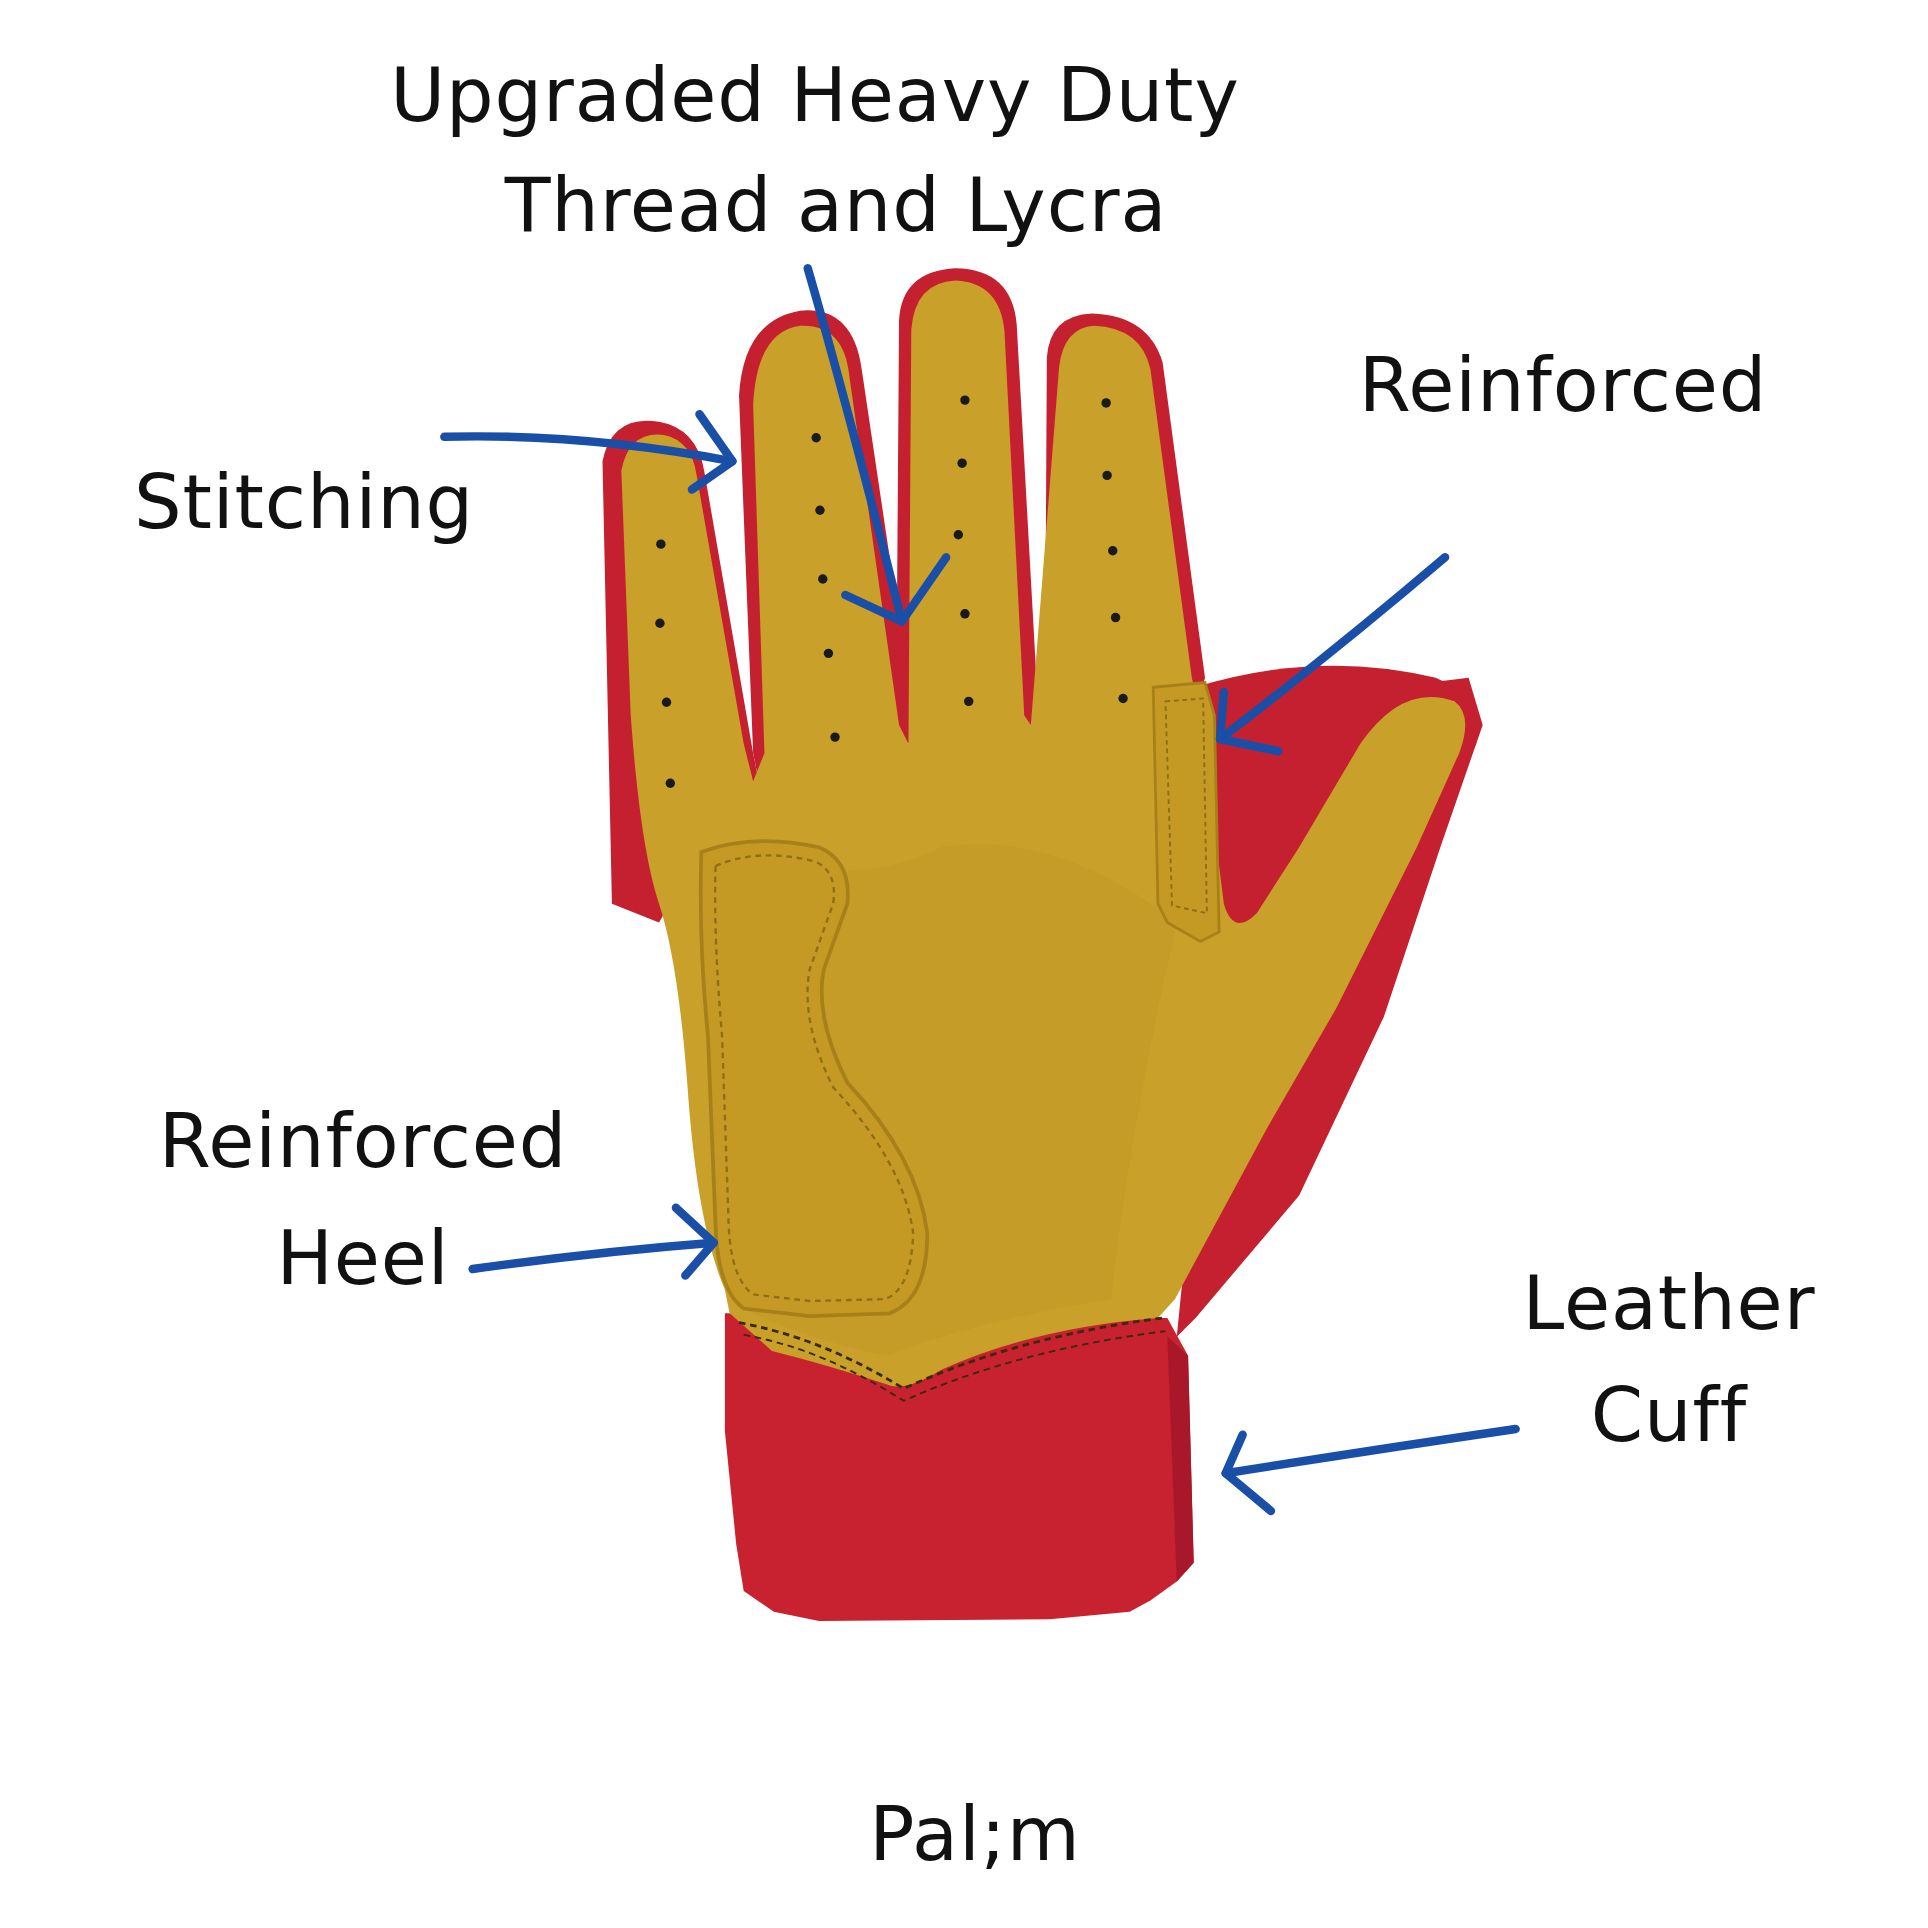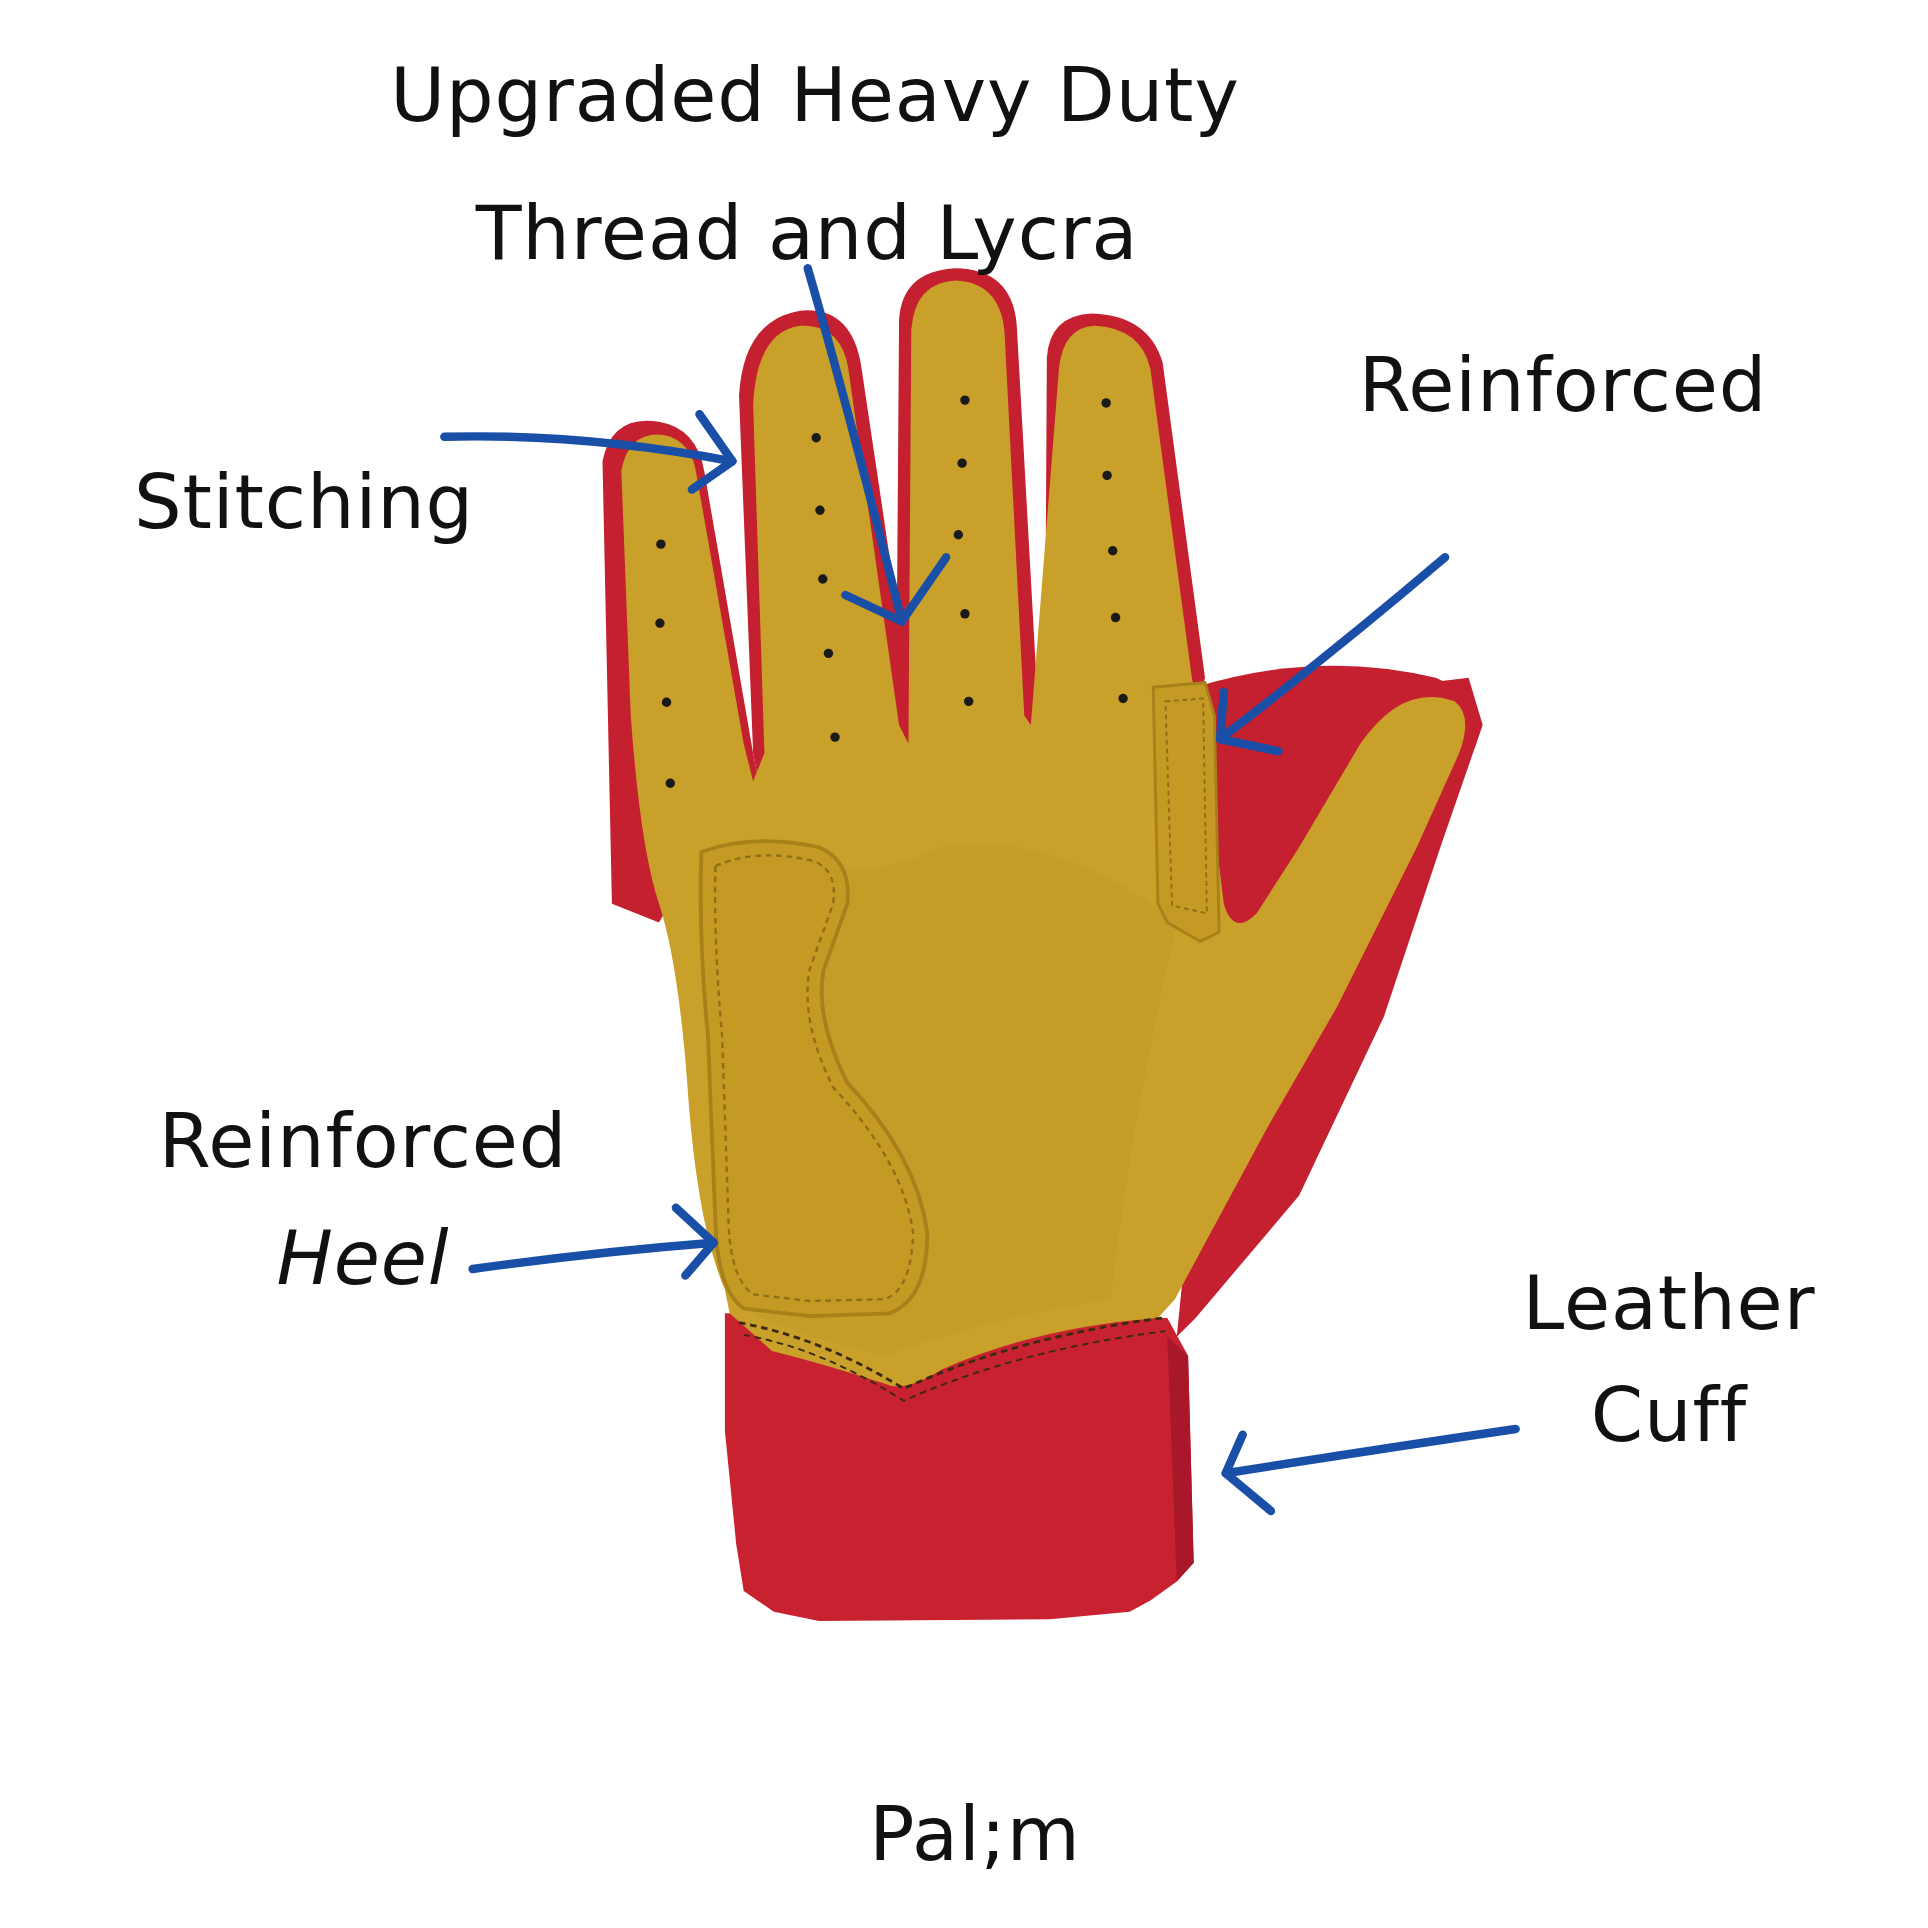--- a/index.html
+++ b/index.html
@@ -86,28 +86,28 @@
         <path d="M718 1283 L758 1320 L728 1355"></path>
       </g>
       <g>
         <path d="M1610 1518 Q1460 1540 1302 1565"></path>
         <path d="M1320 1524 L1302 1565 L1350 1605"></path>
       </g>
     </g>
   </svg>
 
   <div class="label big c" style="left:815px; top:58px;">Upgraded Heavy Duty</div>
-  <div class="label big c" style="left:807px; top:168px;margin-top:28px;">Thread and Lycra</div>
+  <div class="label big c" style="left:836px; top:168px;">Thread and Lycra</div>
 
   <div class="label big" style="left:134px; top:465px;">Stitching</div>
 
   <div class="label big c" style="left:1563px; top:348px;">Reinforced</div>
 
   <div class="label big c" style="left:363px; top:1104px;">Reinforced</div>
-  <div class="label big c" style="left:363px; top:1221px;font-style:italic;">Heel</div>
+  <div class="label big c" style="left:363px; top:1221px;">Heel</div>
 
   <div class="label big c" style="left:1669px; top:1266px;">Leather</div>
   <div class="label big c" style="left:1669px; top:1378px;">Cuff</div>
 
   <div class="label big c" style="left:975px; top:1797px;">Pal;m</div>
 
 </div>
 
 
 </body></html>

